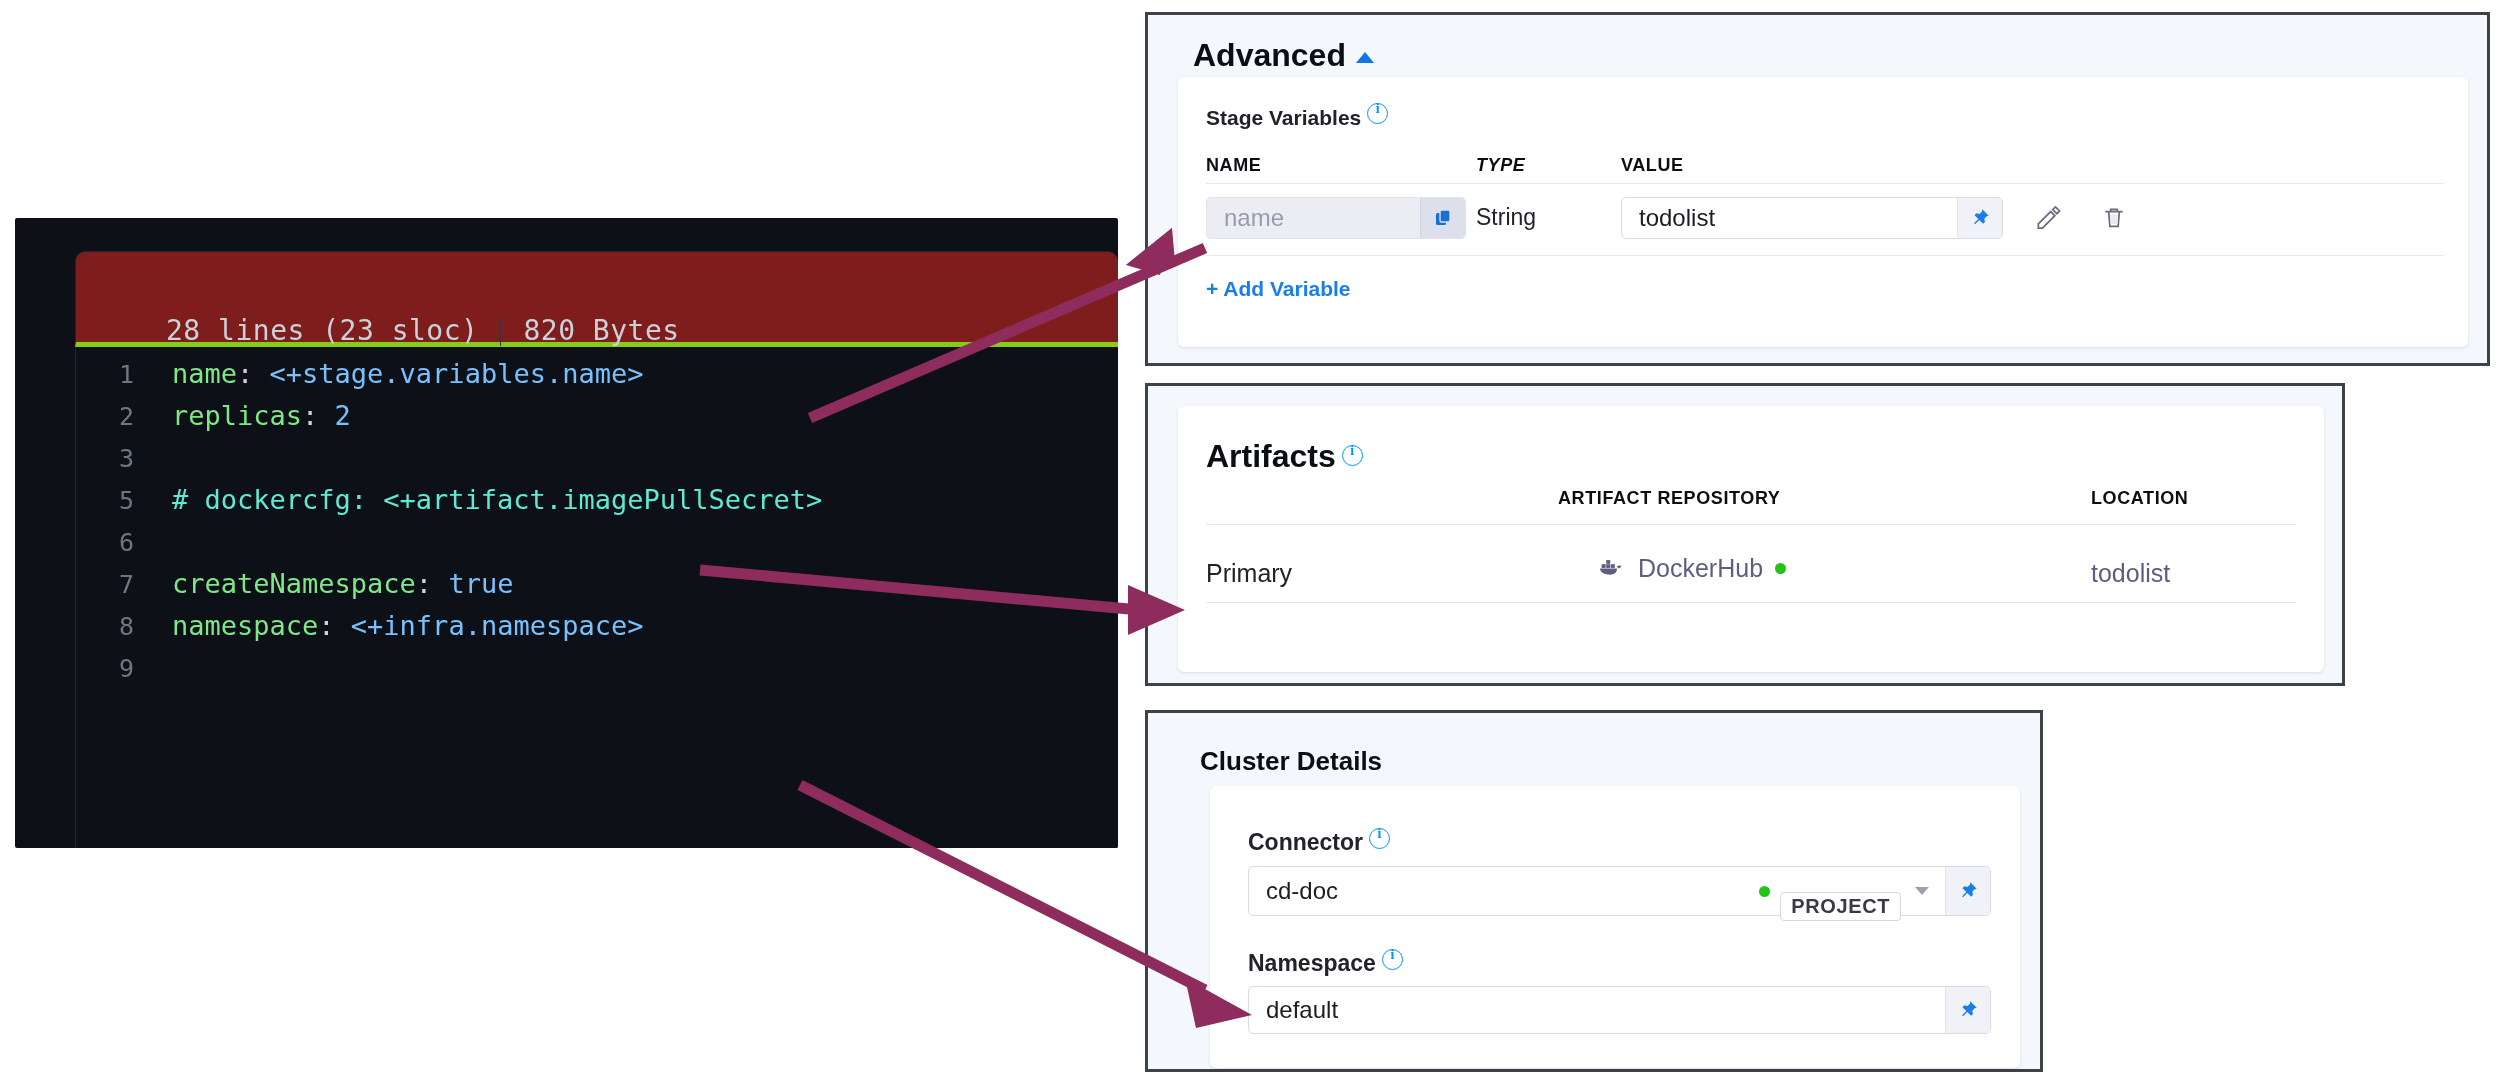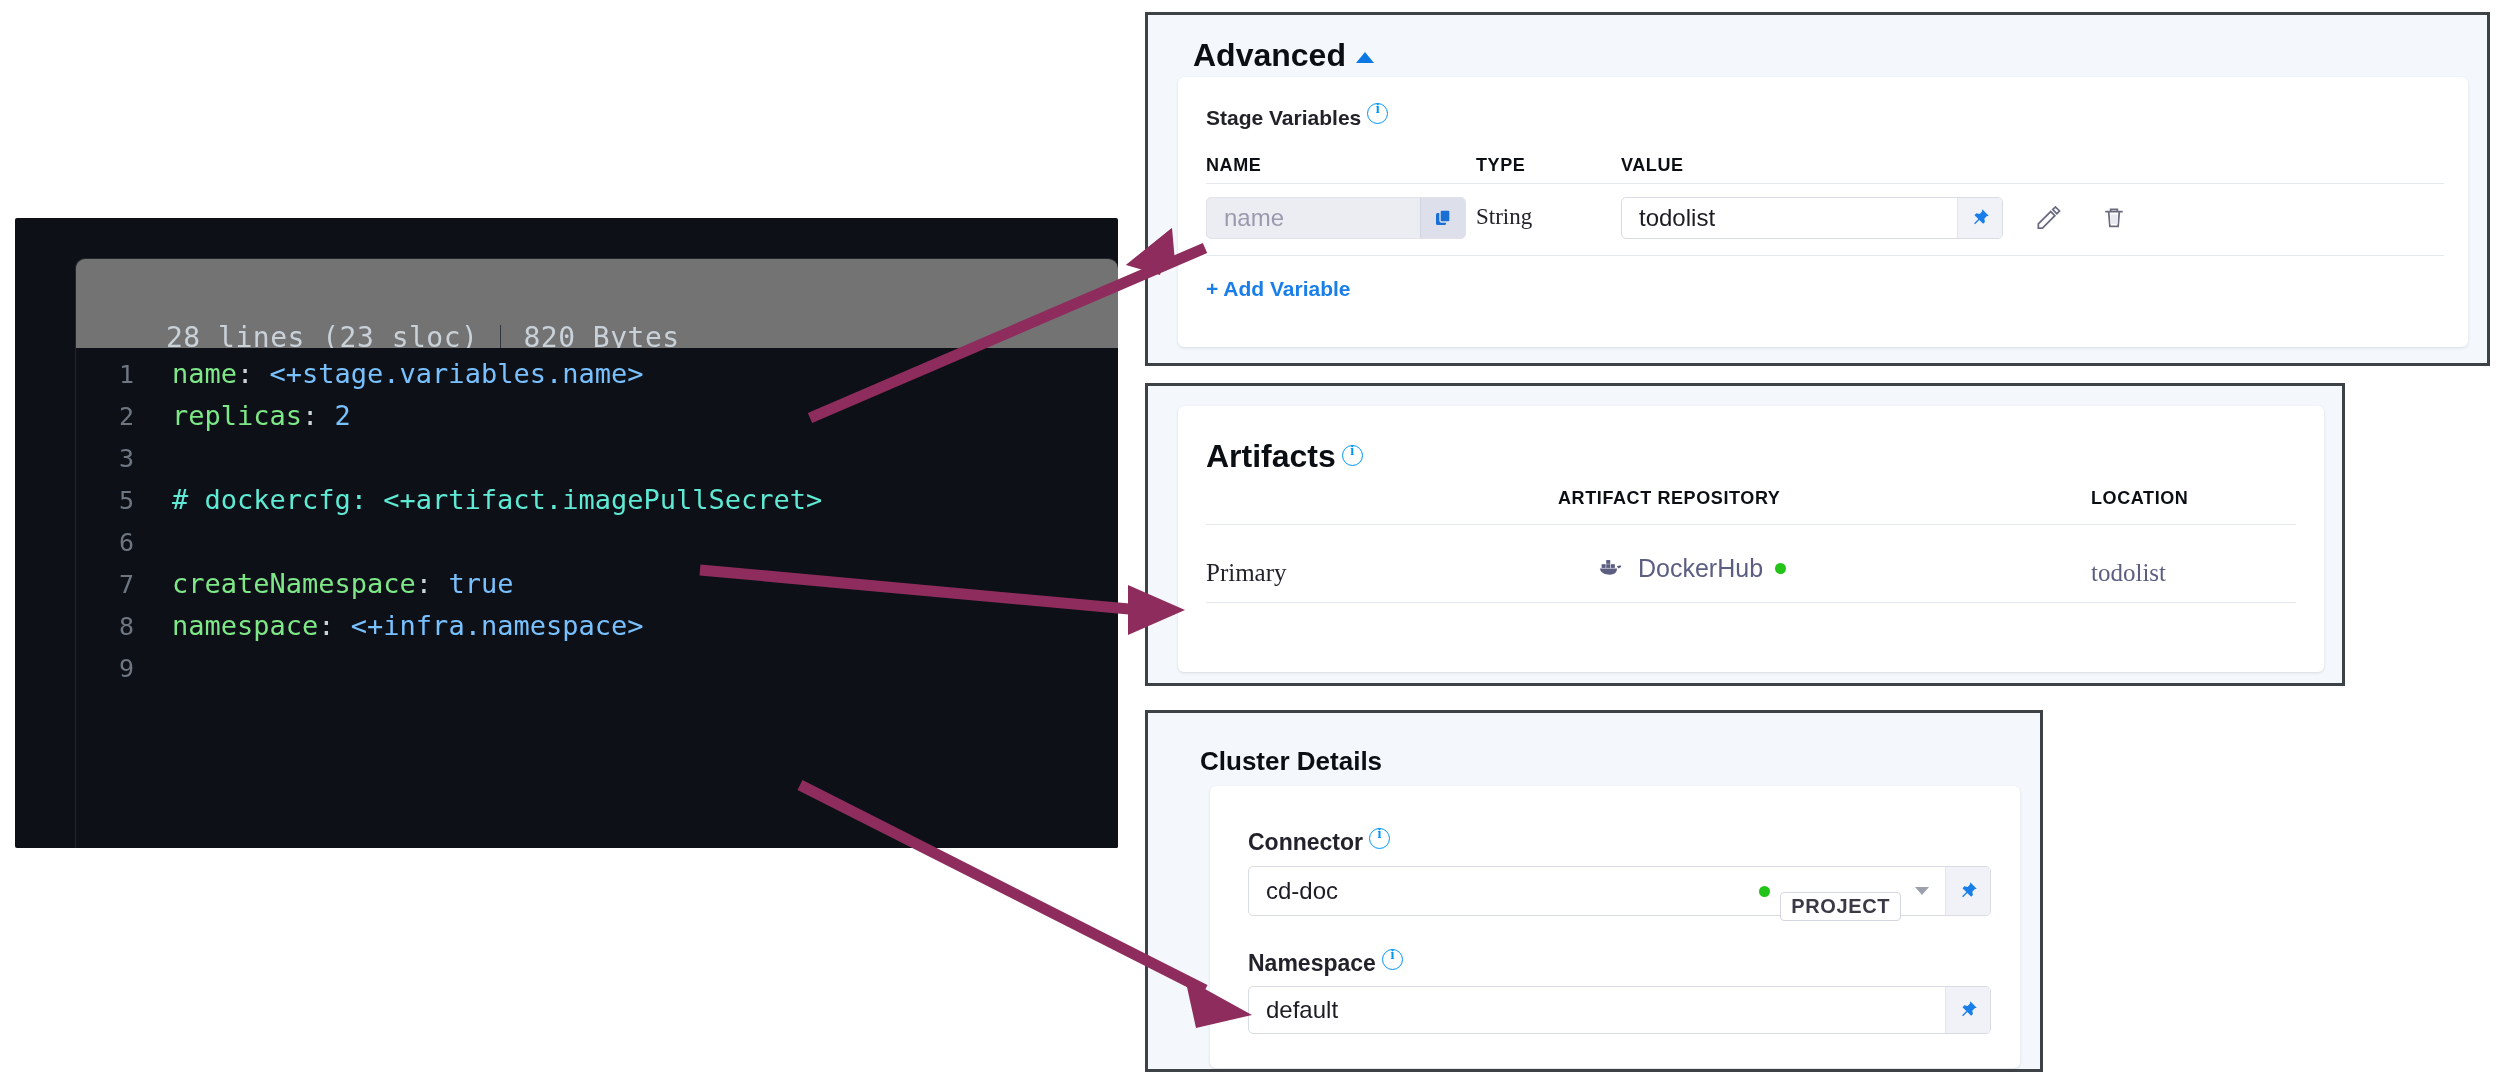--- a/index.html
+++ b/index.html
@@ -2,22 +2,22 @@
 <html><head>
 <meta charset="utf-8">
 <style>
   html,body{margin:0;padding:0;background:#ffffff;}
   body{width:2501px;height:1084px;position:relative;overflow:hidden;
        font-family:"Liberation Sans",sans-serif;}
 
   
   #code-viewer{position:absolute;left:15px;top:218px;width:1103px;height:630px;
     background:#0d1117;border-radius:2px;overflow:hidden;}
-  #code-header-wrap{position:absolute;left:60px;top:40px;right:0;height:90px;
-    background:#737373;border:1px solid #21262d;border-bottom:5px solid #84cc16;
+  #code-header-wrap{position:absolute;left:60px;top:33px;right:0;height:90px;
+    background:#7f1d1d;border:1px solid #21262d;border-bottom:5px solid #84cc16;
     border-top-left-radius:10px;border-top-right-radius:10px;border-right:none;}
   #code-meta{position:absolute;left:90px;top:62px;
     font-family:"DejaVu Sans Mono","Liberation Mono",monospace;
     font-size:28px;color:#c9d1d9;letter-spacing:.5px;white-space:nowrap;}
   #code-meta .sep{display:inline-block;width:1px;height:28px;background:#30363d;
     vertical-align:-6px;margin:0 22px;}
   #code-body{position:absolute;left:60px;top:130px;right:0;bottom:0;
     background:#0d1117;border-left:1px solid #21262d;}
   .code-line{height:42px;line-height:52px;white-space:pre;
     font-family:"DejaVu Sans Mono","Liberation Mono",monospace;font-size:27px;}
@@ -31,21 +31,21 @@
 
   
   .panel{position:absolute;background:#f4f8fd;border:3px solid #3d4246;
     box-sizing:border-box;}
   .inner-card{position:absolute;background:#ffffff;border-radius:6px;
     box-shadow:0 1px 3px rgba(16,22,26,.12);box-sizing:border-box;}
 
   .sect-title{font-size:32px;font-weight:bold;color:#0b0f14;}
   .field-label{font-size:21px;font-weight:bold;color:#22222a;}
   .col-head{font-size:18px;font-weight:bold;color:#0b0f14;letter-spacing:.6px;}
-  .cell-text{font-size:23px;color:#22222a;font-family:Liberation Serif, serif;}
+  .cell-text{font-size:23px;color:#22222a;}
   .muted-text{font-size:23px;color:#6b6b80;}
 
   .info-icon{display:inline-block;width:19px;height:19px;border:1.6px solid #0095f7;
     border-radius:50%;position:relative;vertical-align:1px;margin-left:6px;}
   .info-icon::after{content:"i";position:absolute;left:0;right:0;top:-3px;
     text-align:center;font-size:14px;font-weight:bold;color:#0095f7;
     font-family:"Liberation Serif",serif;}
 
   .chev-up{display:inline-block;width:0;height:0;vertical-align:3px;margin-left:10px;
     border-left:9px solid transparent;border-right:9px solid transparent;
@@ -110,21 +110,21 @@
     <span>Advanced</span><span class="chev-up"></span>
   </div>
 
   <div class="inner-card" style="left:30px;top:62px;width:1290px;height:270px;">
 
     <div style="position:absolute;left:28px;top:26px;" class="field-label">
       <span>Stage Variables</span><span class="info-icon"></span>
     </div>
 
     <div class="col-head" style="position:absolute;left:28px;top:78px;">NAME</div>
-    <div class="col-head" style="position:absolute;left:298px;top:78px;">TYPE</div>
+    <div class="col-head" style="position:absolute;left:298px;top:78px;font-style:italic;">TYPE</div>
     <div class="col-head" style="position:absolute;left:443px;top:78px;">VALUE</div>
 
     <div class="hr" style="left:28px;top:106px;width:1238px;"></div>
 
     <div class="input-box input-disabled" style="left:28px;top:120px;width:260px;height:42px;">
       <span class="ph">name</span>
       <span class="copy-btn">
         <svg width="20" height="20" viewBox="0 0 20 20" aria-hidden="true">
           <rect x="3" y="5" width="10" height="12" rx="1.5" fill="#1a6fd4"></rect>
           <rect x="7" y="2" width="10" height="12" rx="1.5" fill="#1a6fd4" stroke="#dde0ea" stroke-width="1.4"></rect>

